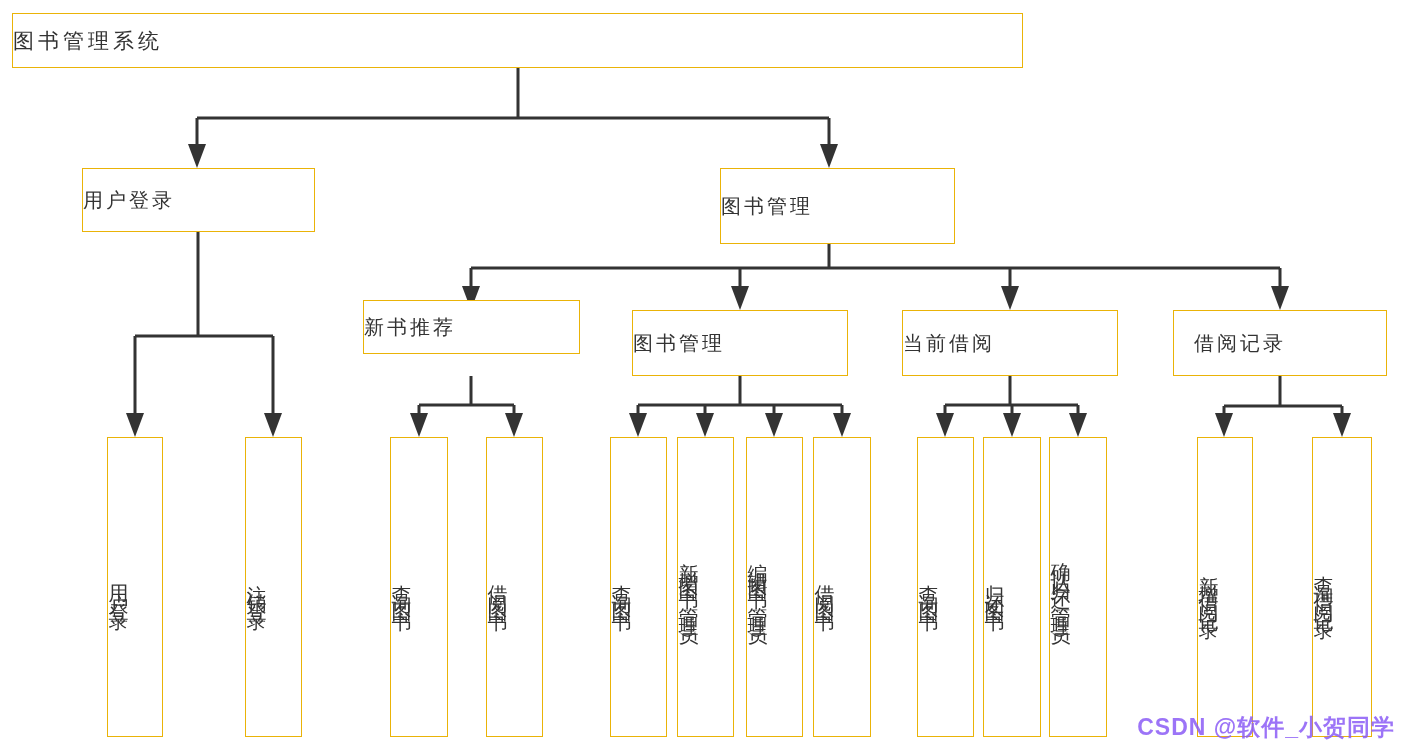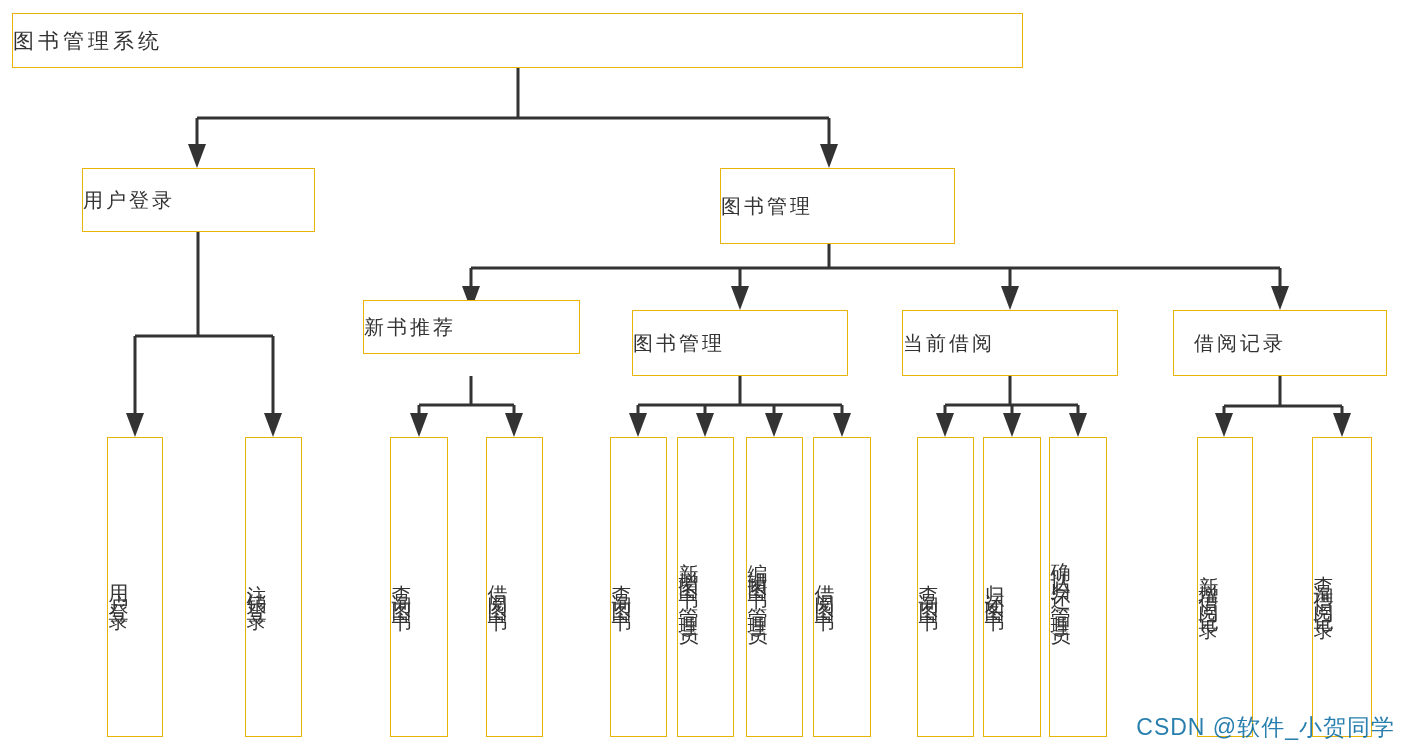--- a/index.html
+++ b/index.html
@@ -17,21 +17,21 @@
     border:1px solid #eab308; display:flex; align-items:center; justify-content:flex-start;
   }
   .h-label { font-size:20px; letter-spacing:3px; white-space:nowrap; }
   .root .h-label { font-size:21px; letter-spacing:4px; }
   .v-label {
     writing-mode:vertical-rl; text-orientation:mixed;
     font-size:20px; letter-spacing:9px; line-height:1.1; white-space:nowrap;
   }
   .watermark {
     position:absolute; right:10px; bottom:4px;
-    font-size:23px; color:#0369a1; opacity:0.85; letter-spacing:1px; white-space:nowrap;
+    font-size:23px; color:#8b5cf6; opacity:0.85; letter-spacing:1px; white-space:nowrap;font-weight:bold;
   }
 </style>
 </head>
 <body>
 
 <div id="stage">
 
   <svg id="wires" viewBox="0 0 1405 747" xmlns="http://www.w3.org/2000/svg">
     <g>
       <path class="line" d="M518 68 V118 M197 118 H829 M197 118 V145 M829 118 V145"></path>

